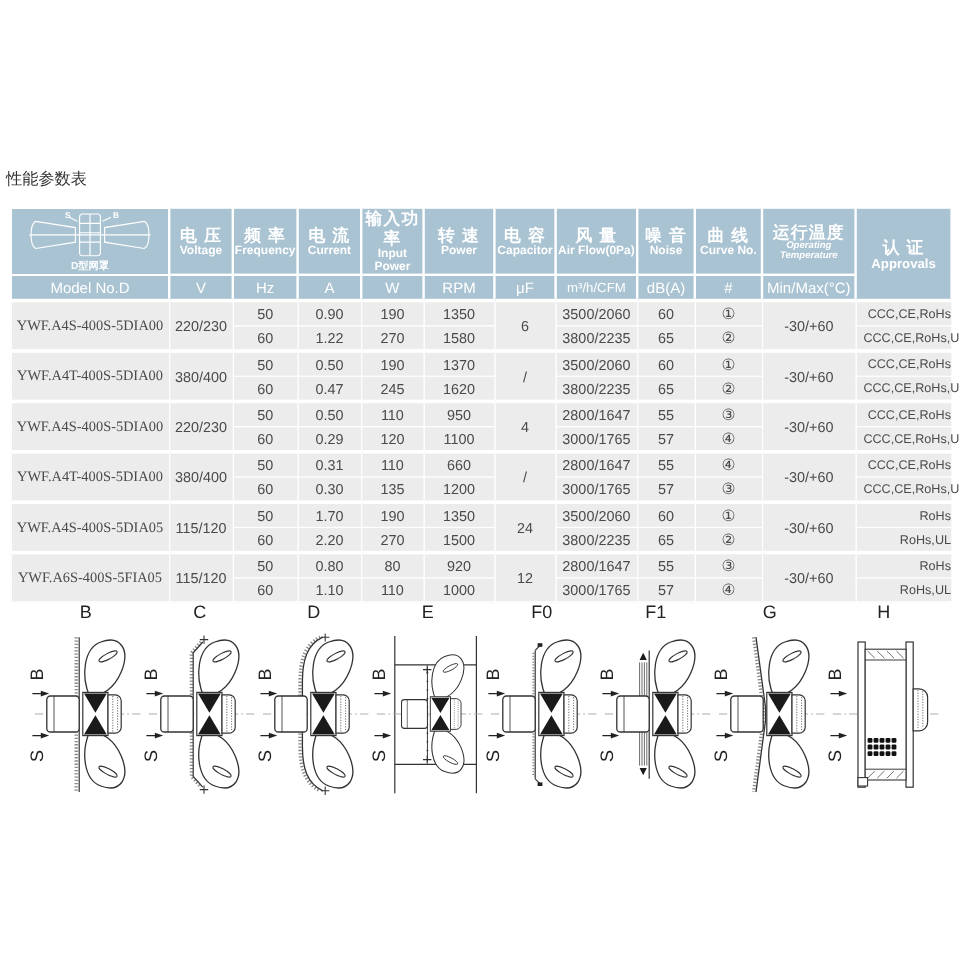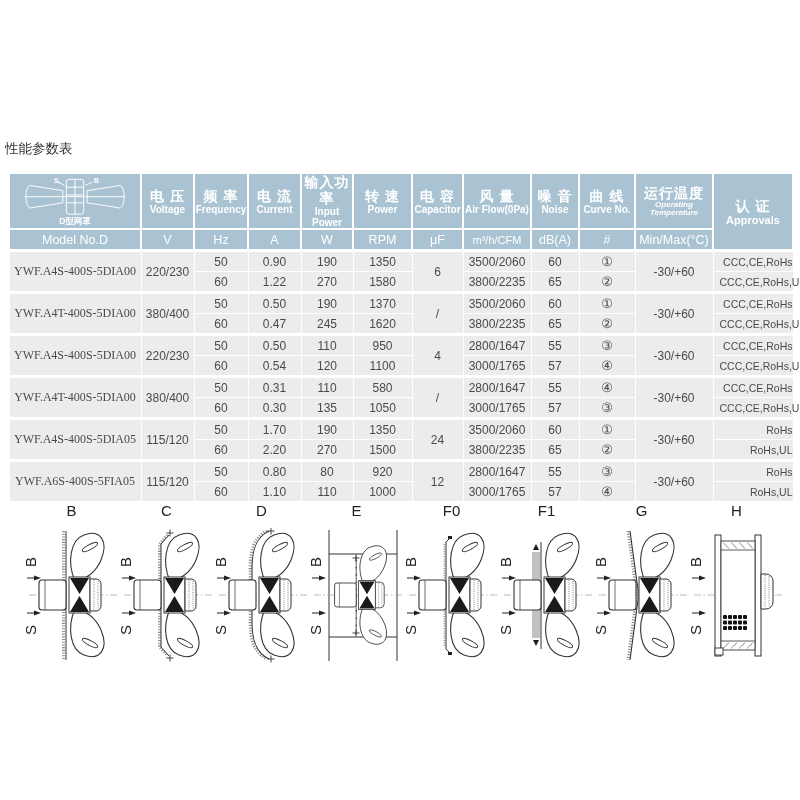--- a/index.html
+++ b/index.html
@@ -189,47 +189,47 @@
           <td>950</td>
           <td rowspan="2">4</td>
           <td>2800/1647</td>
           <td>55</td>
           <td class="curve">③</td>
           <td rowspan="2">-30/+60</td>
           <td class="appr">CCC,CE,RoHs</td>
         </tr>
         <tr>
           <td>60</td>
-          <td>0.54</td>
+          <td>0.29</td>
           <td>120</td>
           <td>1100</td>
           <td>3000/1765</td>
           <td>57</td>
           <td class="curve">④</td>
           <td class="appr">CCC,CE,RoHs,UL</td>
         </tr>
         <tr class="group-start">
           <td rowspan="2" class="model">YWF.A4T-400S-5DIA00</td>
           <td rowspan="2">380/400</td>
           <td>50</td>
           <td>0.31</td>
           <td>110</td>
-          <td>580</td>
+          <td>660</td>
           <td rowspan="2">/</td>
           <td>2800/1647</td>
           <td>55</td>
           <td class="curve">④</td>
           <td rowspan="2">-30/+60</td>
           <td class="appr">CCC,CE,RoHs</td>
         </tr>
         <tr>
           <td>60</td>
           <td>0.30</td>
           <td>135</td>
-          <td>1050</td>
+          <td>1200</td>
           <td>3000/1765</td>
           <td>57</td>
           <td class="curve">③</td>
           <td class="appr">CCC,CE,RoHs,UL</td>
         </tr>
         <tr class="group-start">
           <td rowspan="2" class="model">YWF.A4S-400S-5DIA05</td>
           <td rowspan="2">115/120</td>
           <td>50</td>
           <td>1.70</td>

